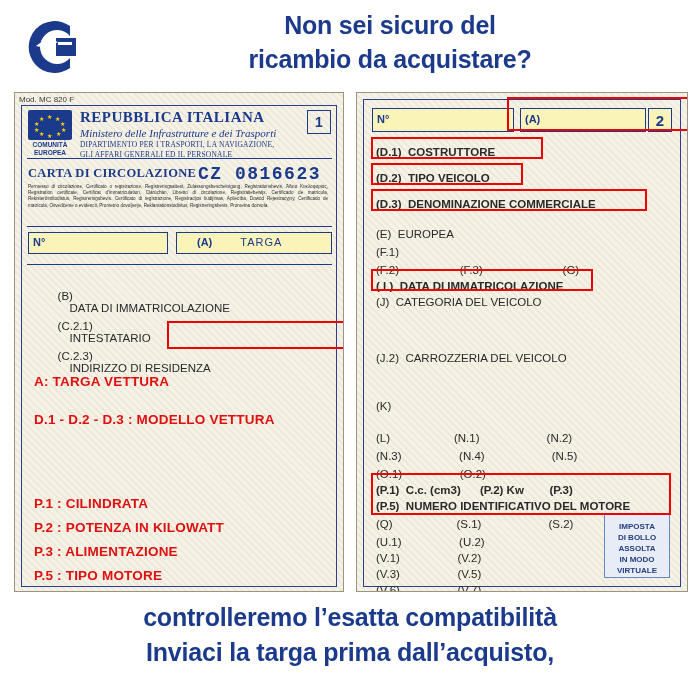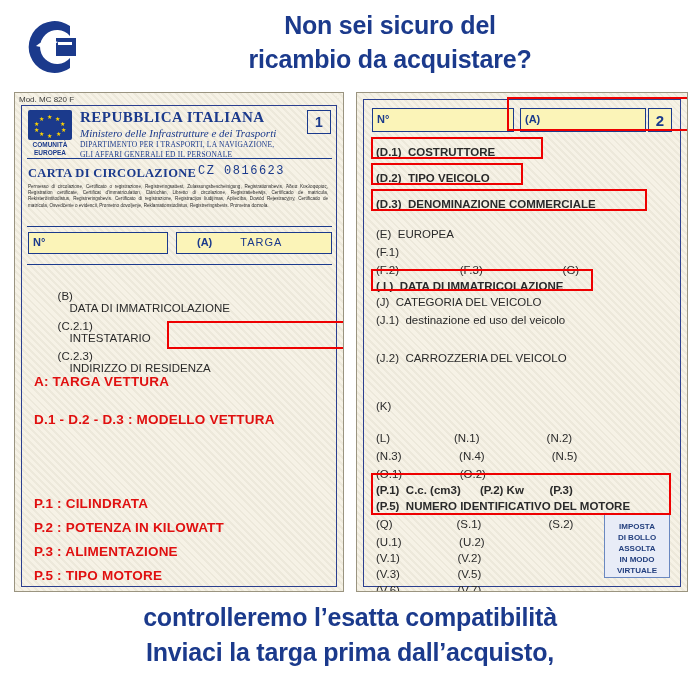--- a/index.html
+++ b/index.html
@@ -206,22 +206,22 @@
     font-size: 12.5px;
     font-weight: bold;
     color: #1b3a8c;
     letter-spacing: 0.3px;
   }
   .carta-code {
     position: absolute;
     left: 176px;
     top: 58px;
     font-family: "Liberation Mono", monospace;
-    font-size: 12px;
-    font-weight: normal;
+    font-size: 18px;
+    font-weight: bold;
     color: #1b3a8c;
     letter-spacing: 1.5px;
   }
   .fineprint {
     position: absolute;
     left: 6px;
     top: 78px;
     width: 300px;
     font-size: 4.6px;
     line-height: 6.2px;
@@ -464,21 +464,20 @@
       <div class="r-numbox">2</div>
 
       <div class="r-line bold" style="left:12px; top:46px;">(D.1)  COSTRUTTORE</div>
       <div class="r-line bold" style="left:12px; top:72px;">(D.2)  TIPO VEICOLO</div>
       <div class="r-line bold" style="left:12px; top:98px;">(D.3)  DENOMINAZIONE COMMERCIALE</div>
       <div class="r-line" style="left:12px; top:128px;">(E)  EUROPEA</div>
       <div class="r-line" style="left:12px; top:146px;">(F.1)</div>
       <div class="r-line" style="left:12px; top:164px;">(F.2)                   (F.3)                         (G)</div>
       <div class="r-line bold" style="left:12px; top:180px;">( I )  DATA DI IMMATRICOLAZIONE</div>
       <div class="r-line" style="left:12px; top:196px;">(J)  CATEGORIA DEL VEICOLO</div>
-      <div class="r-line" style="left:12px; top:214px;">(J.1)  destinazione ed uso del veicolo</div>
       <div class="r-line" style="left:12px; top:252px;">(J.2)  CARROZZERIA DEL VEICOLO</div>
       <div class="r-line" style="left:12px; top:300px;">(K)</div>
       <div class="r-line" style="left:12px; top:332px;">(L)                    (N.1)                     (N.2)</div>
       <div class="r-line" style="left:12px; top:350px;">(N.3)                  (N.4)                     (N.5)</div>
       <div class="r-line" style="left:12px; top:368px;">(O.1)                  (O.2)</div>
       <div class="r-line bold" style="left:12px; top:384px;">(P.1)  C.c. (cm3)      (P.2) Kw        (P.3)</div>
       <div class="r-line bold" style="left:12px; top:400px;">(P.5)  NUMERO IDENTIFICATIVO DEL MOTORE</div>
       <div class="r-line" style="left:12px; top:418px;">(Q)                    (S.1)                     (S.2)</div>
       <div class="r-line" style="left:12px; top:436px;">(U.1)                  (U.2)</div>
       <div class="r-line" style="left:12px; top:452px;">(V.1)                  (V.2)</div>

